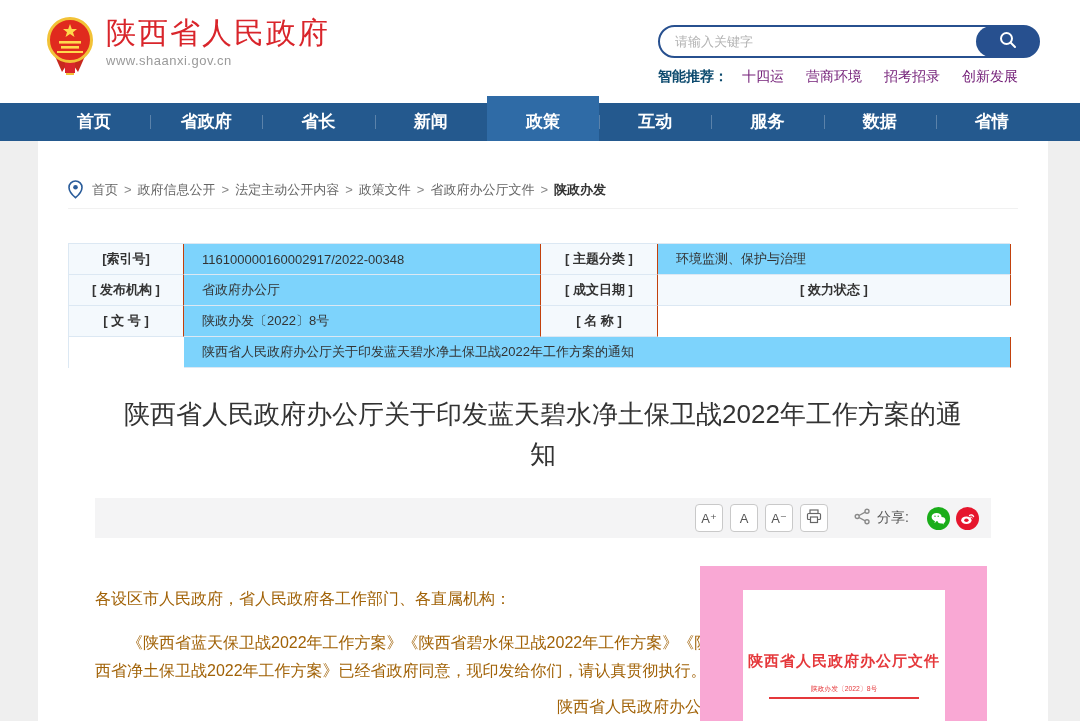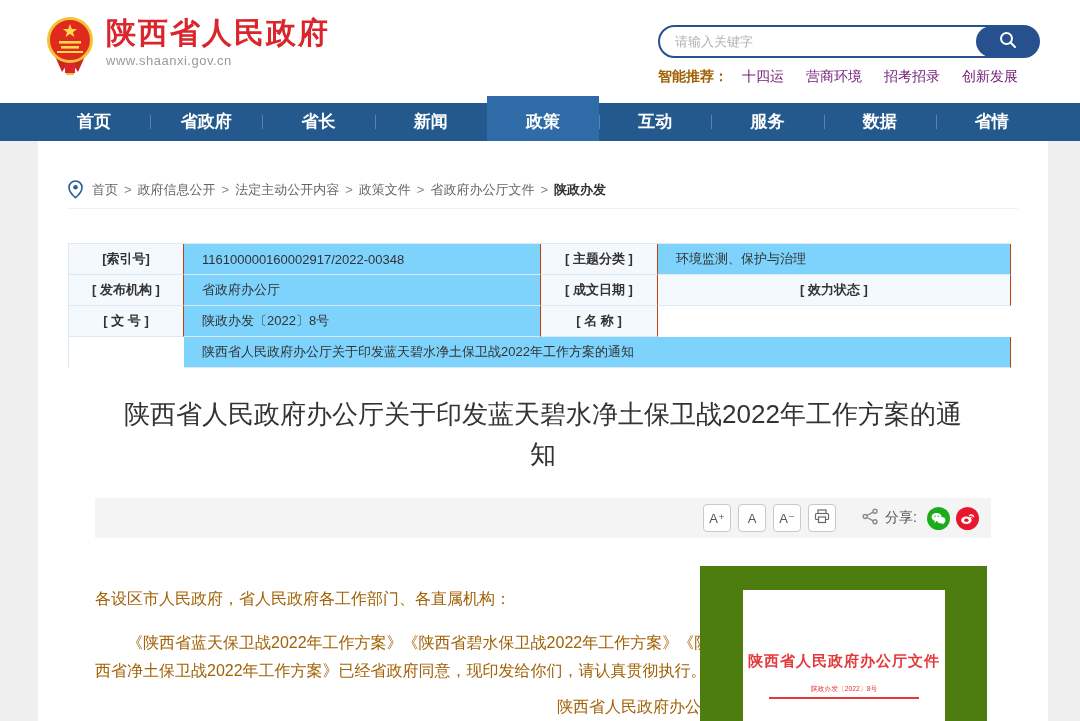--- a/index.html
+++ b/index.html
@@ -5,31 +5,31 @@
   * { margin:0; padding:0; box-sizing:border-box; }
   html,body { width:1080px; height:721px; }
   body {
     position:relative; overflow:hidden; background:#efefef;
     font-family:"Liberation Sans","DejaVu Sans",sans-serif; color:#333;
   }
   
   .header { position:absolute; top:0; left:0; width:1080px; height:103px; background:#fff; }
   .logo { position:absolute; left:46px; top:16px; display:flex; align-items:flex-start; cursor:pointer; }
   .logo-text { margin-left:12px; }
-  .site-name { font-size:30px; font-weight:bold; color:#d9252b; letter-spacing:2px; line-height:34px; }
+  .site-name { font-size:30px; font-weight:normal; color:#d9252b; letter-spacing:2px; line-height:34px; }
   .site-url { font-size:13px; color:#9a9a9a; margin-top:3px; letter-spacing:.5px; }
   .search-wrap { position:absolute; left:658px; top:25px; width:382px; height:33px;
     border:2px solid #27508f; border-radius:17px; background:#fff; }
   .search-input { position:absolute; left:0; top:0; width:310px; height:29px; border:none; outline:none;
     background:transparent; padding:0 10px 0 15px; font-size:13px; color:#be185d; font-family:inherit; }
   .search-input::placeholder { color:#b3b3b3; }
   .search-btn { position:absolute; right:-1px; top:-1px; width:63px; height:31px; background:#27508f;
     border:none; border-radius:16px; cursor:pointer; display:flex; align-items:center; justify-content:center; }
   .hot-row { position:absolute; left:658px; top:68px; width:390px; display:flex; align-items:center; font-size:14px; }
-  .hot-label { color:#a16207; font-weight:bold; margin-right:14px; }
+  .hot-label { color:#0c4a6e; font-weight:bold; margin-right:14px; }
   .hot-link { color:#701a75; margin-right:22px; cursor:pointer; }
   
   .nav { position:absolute; top:103px; left:0; width:1080px; height:38px; background:#24598e; }
   .nav-row { margin-left:38px; width:1010px; height:38px; display:flex; }
   .nav-item { flex:1; position:relative; text-align:center; line-height:38px; height:38px;
     color:#fff; font-size:17px; font-weight:bold; cursor:pointer; }
   .nav-item + .nav-item::before { content:""; position:absolute; left:0; top:12px; width:1px; height:14px;
     background:rgba(255,255,255,.25); }
   .nav-item.active { background:#2f6ba6; margin-top:-7px; height:45px; padding-top:7px; z-index:2; }
   .nav-item.active::before { display:none; }
@@ -58,32 +58,32 @@
   
   .time-bar { position:absolute; top:357px; left:57px; width:896px; height:40px; background:#f4f4f5;
     display:flex; align-items:center; padding:0 12px 0 20px; }
   .time-left { display:flex; align-items:center; font-size:14px; color:#555; }
   .time-left svg { margin-right:7px; }
   .tools { margin-left:auto; display:flex; align-items:center; }
   .tool-btn { width:28px; height:28px; margin-left:7px; background:#fff; border:1px solid #c9c9c9;
     border-radius:4px; font-size:13px; color:#555; cursor:pointer; display:flex; align-items:center;
     justify-content:center; font-family:inherit; }
   .share-cluster { display:flex; align-items:center; margin-left:26px; }
-  .share-label { font-size:14px; color:#555; margin:0 4px 0 6px; }
+  .share-label { font-size:14px; color:#555; margin:0 12px 0 6px; }
   .share-round { width:23px; height:23px; border-radius:50%; margin-left:6px; cursor:pointer;
     display:flex; align-items:center; justify-content:center; }
   .wechat { background:#1aad19; }
   .weibo { background:#e6162d; }
   
   .article-text { position:absolute; top:444px; left:57px; width:622px; font-size:16px; color:#a16207; }
   .article-text .p1 { line-height:28px; margin-bottom:16px; }
   .article-text .p2 { line-height:28px; text-indent:2em; margin-bottom:8px; }
   .article-text .sign { line-height:28px; text-align:right; margin-top:4px; }
   
-  .preview-panel { position:absolute; top:425px; left:662px; width:287px; height:155px; background:#4d7c0f; }
+  .preview-panel { position:absolute; top:425px; left:662px; width:287px; height:155px; background:#f9a8d4; }
   .preview-page { position:absolute; top:24px; left:43px; width:202px; height:131px; background:#fff; }
   .preview-header { margin-top:62px; text-align:center; font-size:15px; font-weight:bold; color:#e5383b;
     letter-spacing:1px; white-space:nowrap; }
   .preview-docno { margin-top:12px; text-align:center; font-size:8px; color:#e5383b; transform:scale(.85); }
   .preview-rule { margin:3px auto 0; width:150px; height:2px; background:#e5383b; }
 </style>
 </head>
 <body>
 
 <div class="header">

